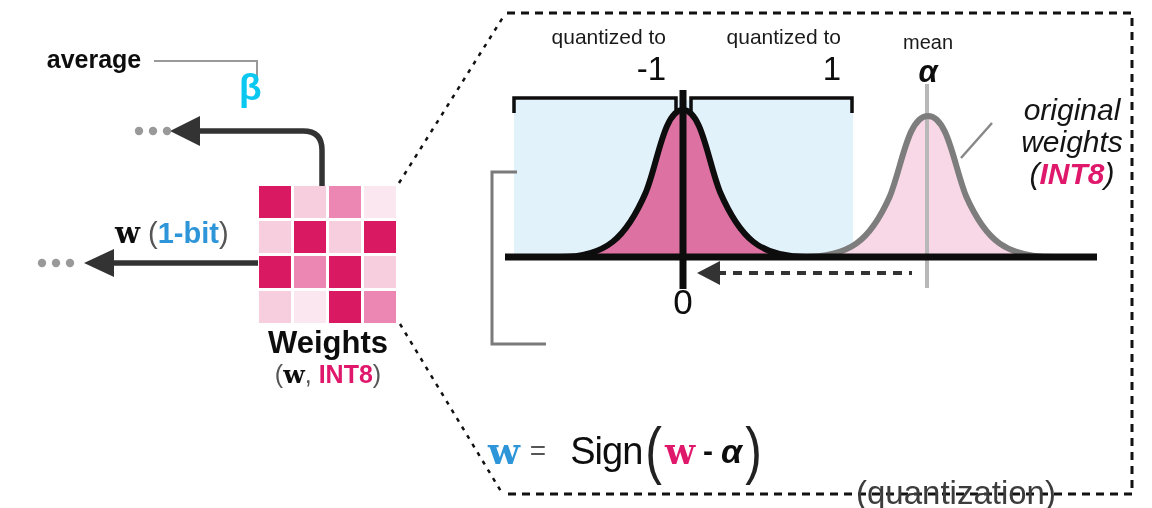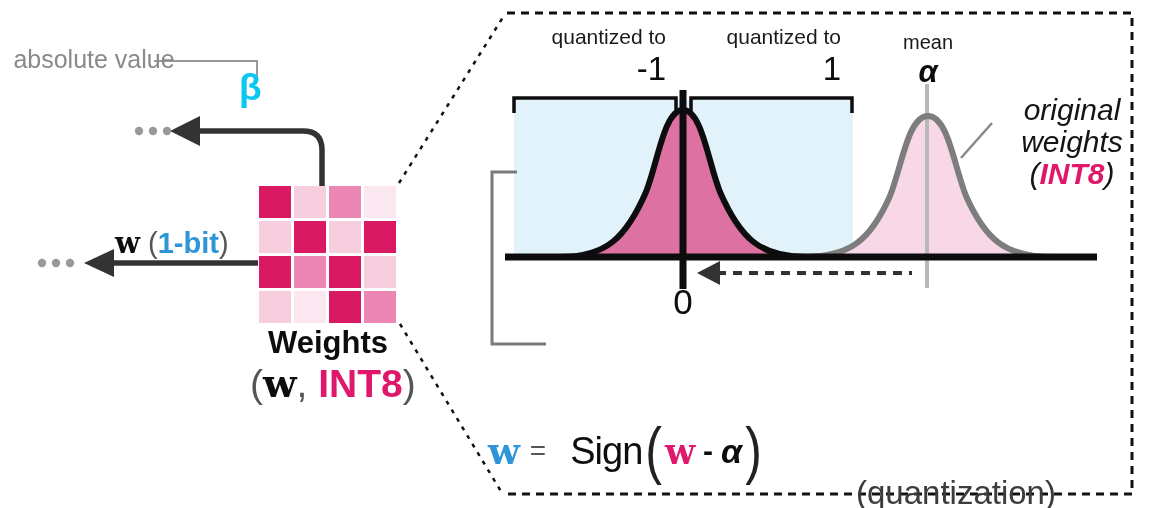--- a/index.html
+++ b/index.html
@@ -17,29 +17,29 @@
   body{font-family:"Liberation Sans","DejaVu Sans",sans-serif;background:#ffffff;}
   .stage{position:relative;width:1152px;height:508px;background:#ffffff;overflow:hidden;}
   .stage svg.layer{position:absolute;left:0;top:0;z-index:1;}
   .label{position:absolute;z-index:2;color:var(--ink);}
 
   
   .avg-block{left:8px;top:45px;width:172px;text-align:center;line-height:29px;font-size:25px;}
   .avg-line1{font-weight:700;color:#0d0d0d;}
   .avg-line2{color:var(--gray-text);}
   .beta{left:239px;top:67px;font-size:37px;font-weight:700;color:var(--accent-cyan);}
-  .w-arrow-label{left:115px;top:226px;font-size:29px;white-space:nowrap;}
+  .w-arrow-label{left:115px;top:216px;font-size:29px;white-space:nowrap;}
   .serif-w{font-family:"DejaVu Serif","Liberation Serif",serif;font-weight:700;color:#0d0d0d;}
   .paren{color:#555;}
   .bits-blue{color:var(--accent-blue);font-weight:700;}
   .matrix{position:absolute;left:259px;top:186px;width:137px;height:137px;display:grid;
           grid-template-columns:repeat(4,1fr);grid-template-rows:repeat(4,1fr);gap:3px;z-index:2;}
   .matrix .cell{width:100%;height:100%;}
   .weights-title{left:250px;top:325px;width:156px;text-align:center;font-size:31px;font-weight:700;color:#0d0d0d;}
-  .weights-sub{left:250px;top:360px;width:156px;text-align:right;font-size:39px;white-space:nowrap;}
+  .weights-sub{left:250px;top:360px;width:156px;text-align:center;font-size:25px;white-space:nowrap;}
   .int8{color:var(--accent-magenta);font-weight:700;}
 
   
   .q-block{top:25px;width:146px;text-align:right;}
   .q-left{left:520px;}
   .q-right{left:695px;}
   .q-label{font-size:21px;color:#1a1a1a;}
   .q-value{font-size:33px;color:#0d0d0d;margin-top:1px;}
   .mean-block{left:889px;top:31px;width:78px;text-align:center;}
   .mean-word{font-size:20px;color:#1a1a1a;}
@@ -108,21 +108,21 @@
     <line x1="258" y1="263" x2="112" y2="263" stroke="#333" stroke-width="5.5"></line>
     <polygon points="84,263 114,249 114,277" fill="#333"></polygon>
     <g fill="#999">
       <circle cx="42" cy="263" r="4.2"></circle>
         <circle cx="56" cy="263" r="4.2"></circle>
         <circle cx="70" cy="263" r="4.2"></circle>
     </g>
   </svg>
 
   <div class="label avg-block">
-    <div class="avg-line2">absolute value</div>
+    <div class="avg-line1">average</div>
   </div>
   <div class="label beta">β</div>
 
   <div class="label w-arrow-label"><span class="serif-w">w</span> <span class="paren">(</span><span class="bits-blue">1-bit</span><span class="paren">)</span></div>
 
   <div class="matrix">
       <div class="cell" style="background: rgb(217, 26, 98);"></div>
       <div class="cell" style="background: rgb(247, 206, 222);"></div>
       <div class="cell" style="background: rgb(235, 135, 178);"></div>
       <div class="cell" style="background: rgb(251, 231, 240);"></div>

